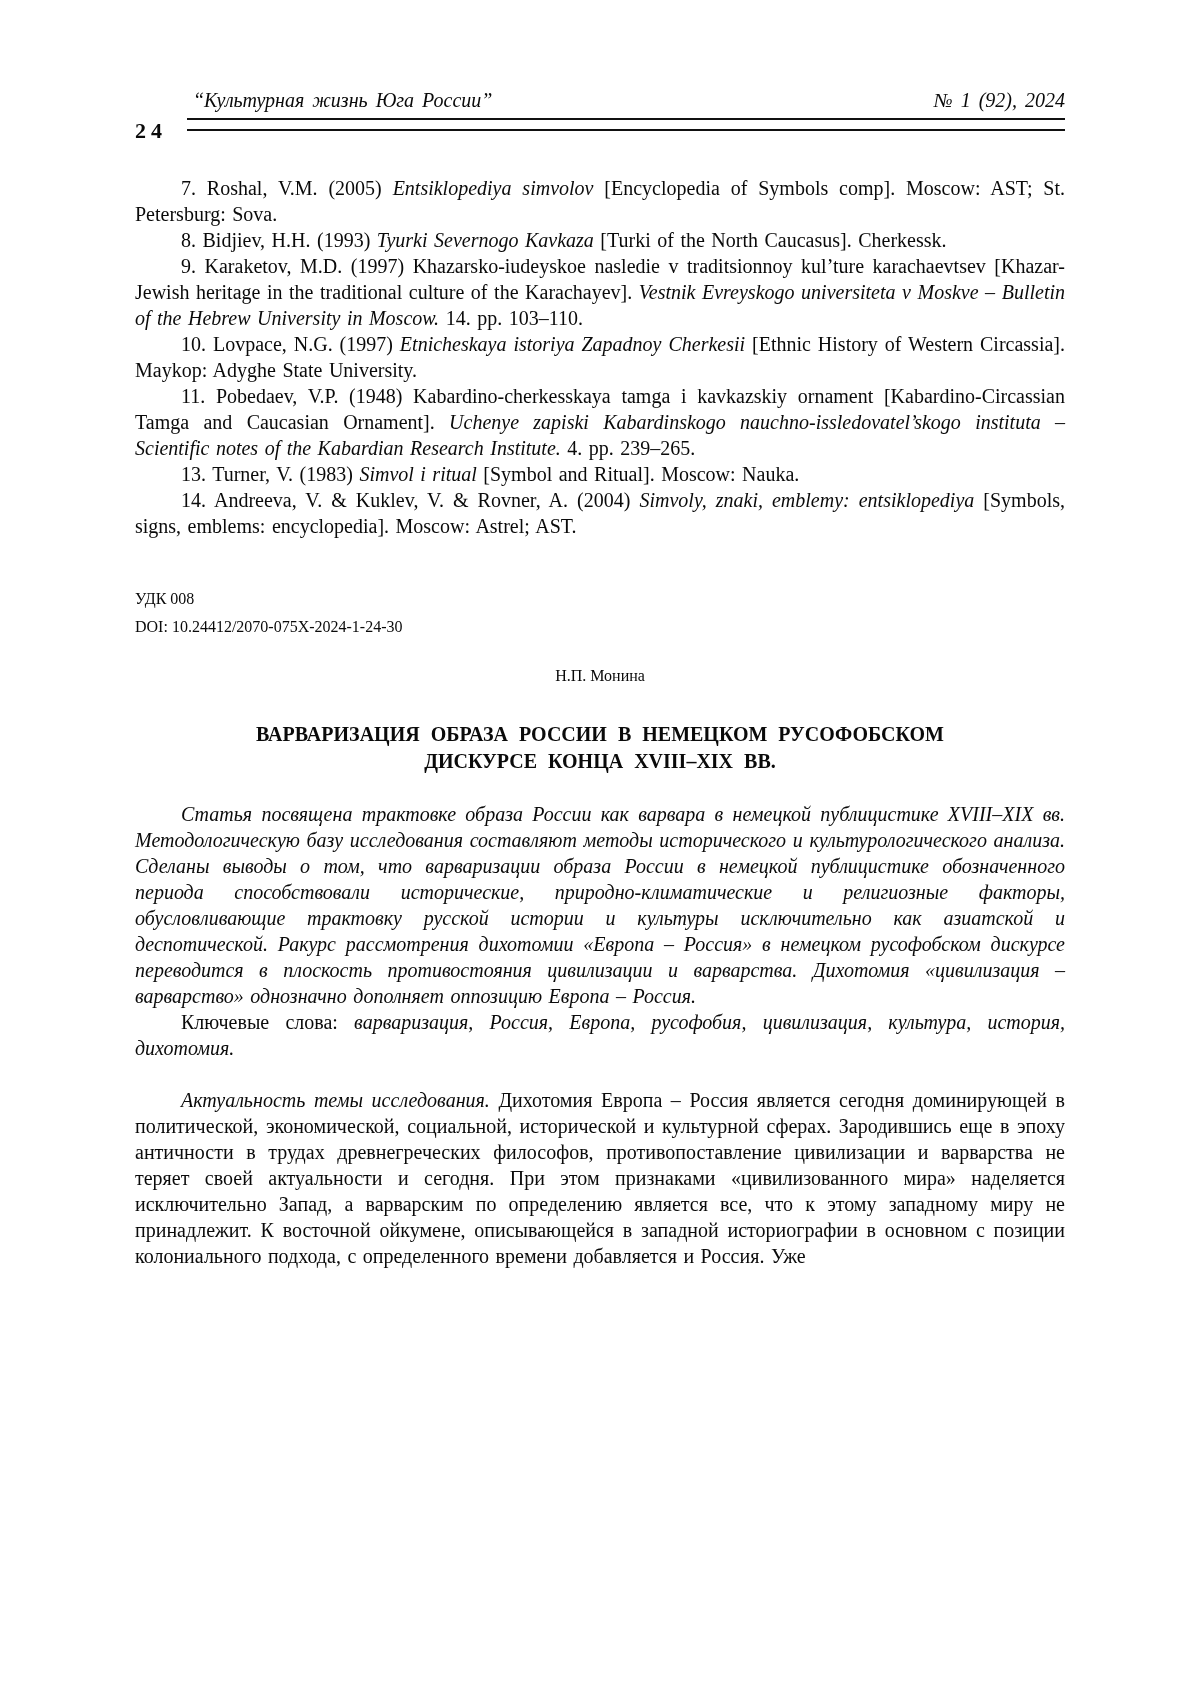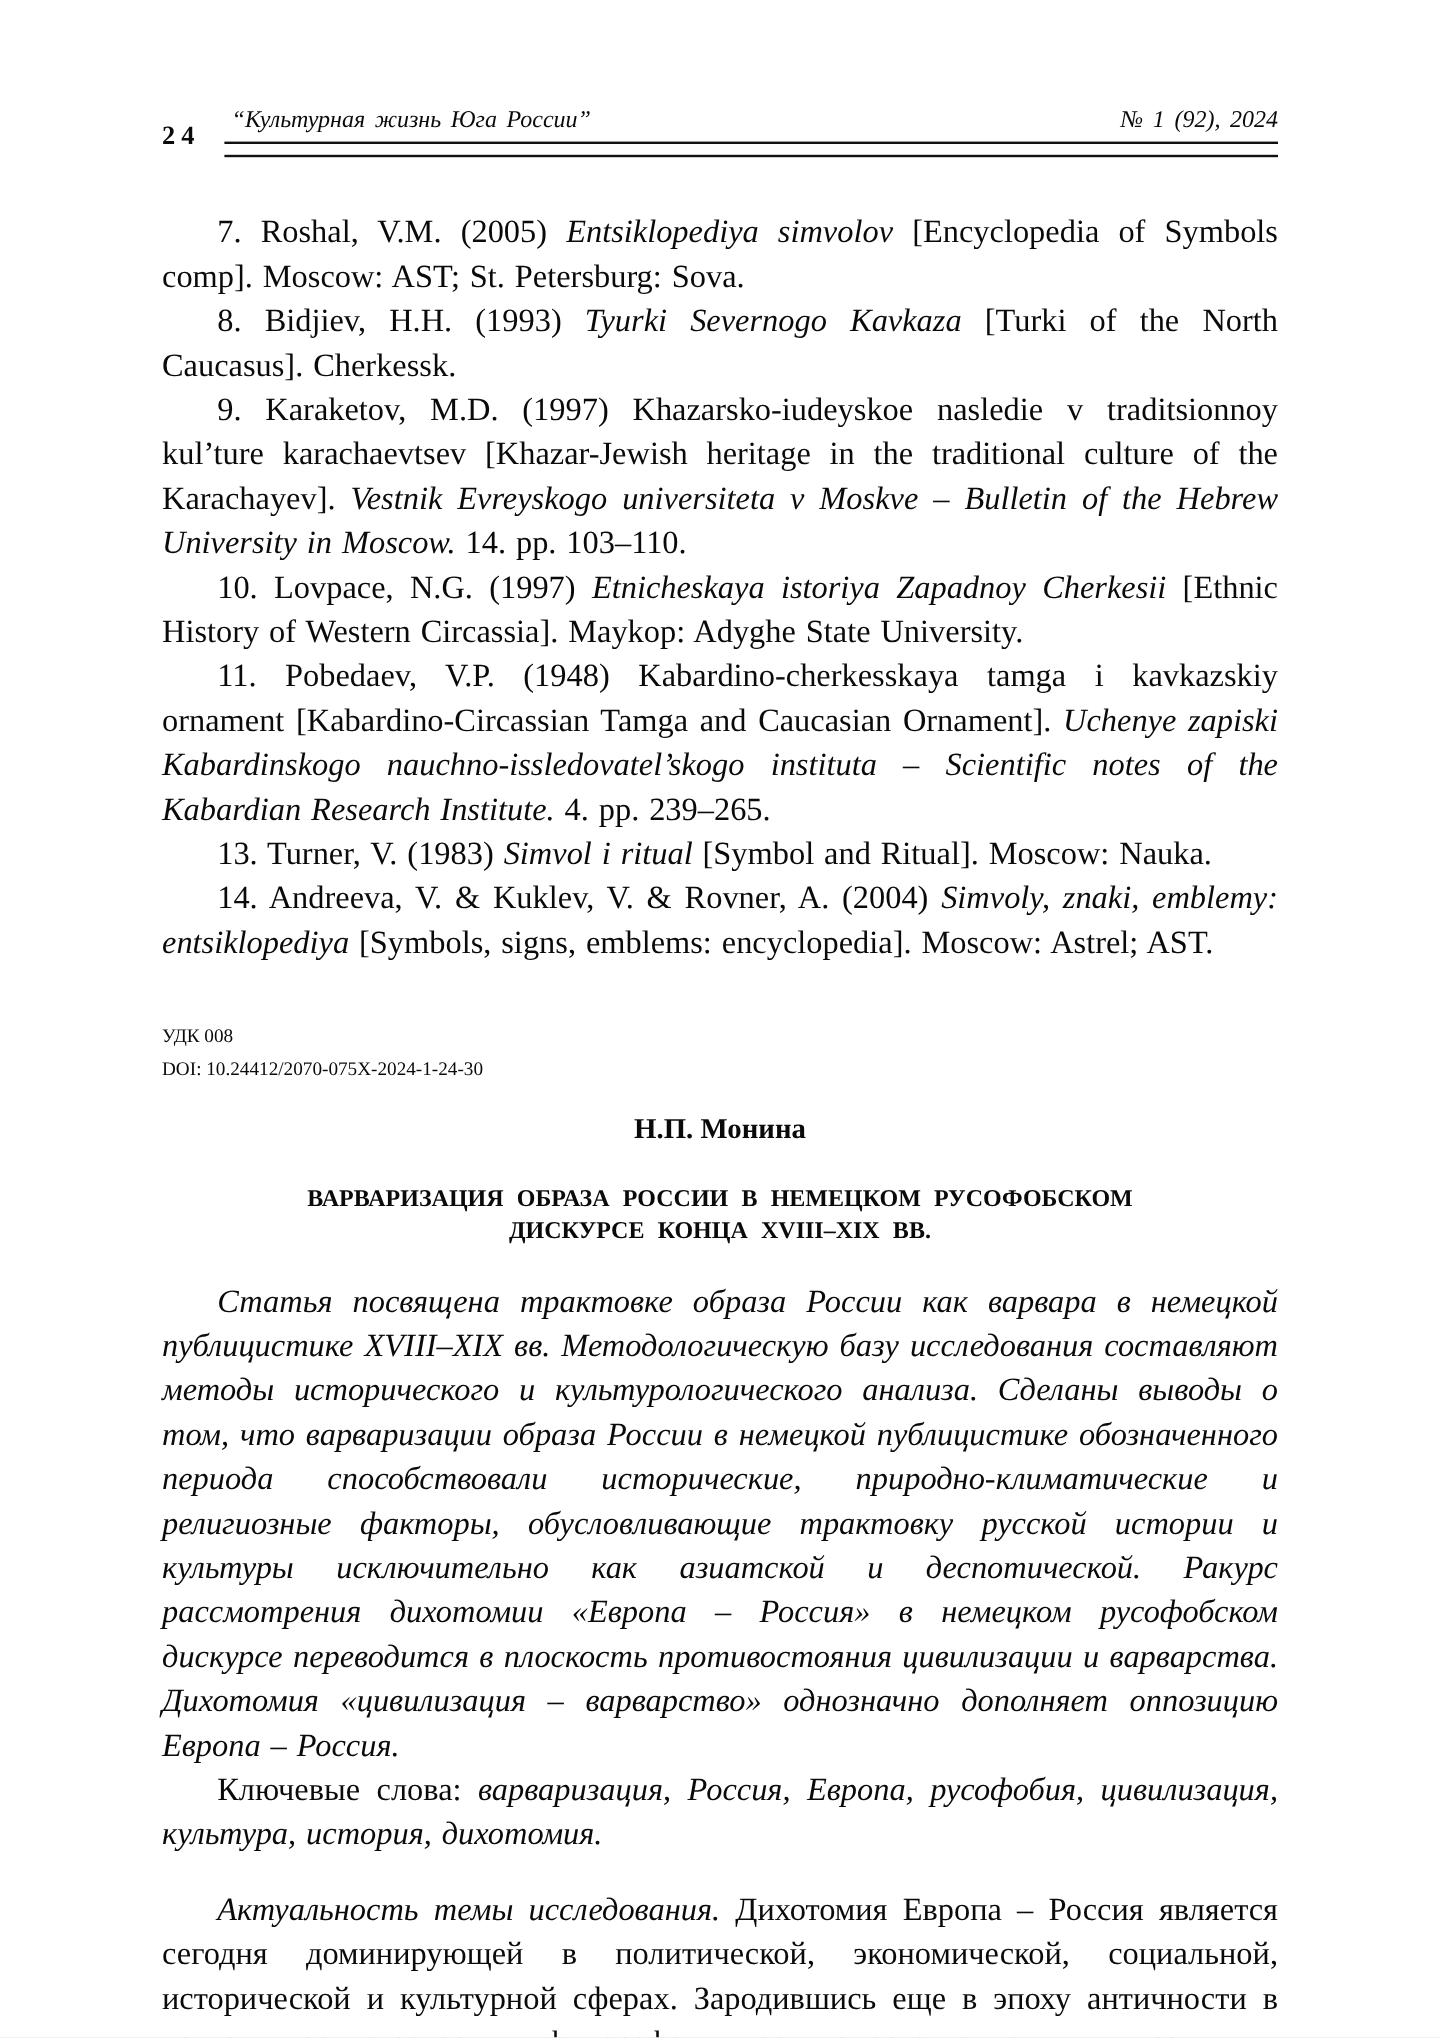--- a/index.html
+++ b/index.html
@@ -23,46 +23,46 @@
     align-items: flex-end;
     padding-left: 58px;
     font-style: italic;
     font-size: 20px;
     line-height: 24px;
     word-spacing: 3px;
   }
   .page-number {
     position: absolute;
     left: 0;
-    top: 12px;
+    top: 30px;
     font-weight: bold;
     font-style: normal;
     font-size: 22px;
     letter-spacing: 5px;
   }
   .rules { margin-left: 52px; margin-top: 6px; }
   .rule { height: 0; border-top: 2.5px solid #111; }
   .rule + .rule { margin-top: 9px; }
   
   .para {
     margin: 0;
-    font-size: 27px;
-    line-height: 37px;
+    font-size: 20px;
+    line-height: 26px;
     text-align: justify;
     text-indent: 46px;
     word-spacing: 1.5px;
   }
   .it { font-style: italic; }
   .meta-block { margin-top: 46px; font-size: 16px; line-height: 28px; }
   .meta-line { margin: 0; }
   .author-line {
     margin-top: 22px;
     text-align: center;
-    font-weight: bold;
-    font-size: 24px;
+    font-weight: normal;
+    font-size: 16px;
     line-height: 26px;
   }
   .article-title {
     margin-top: 32px;
     text-align: center;
     font-weight: bold;
     font-size: 20px;
     line-height: 27px;
     word-spacing: 6px;
   }

